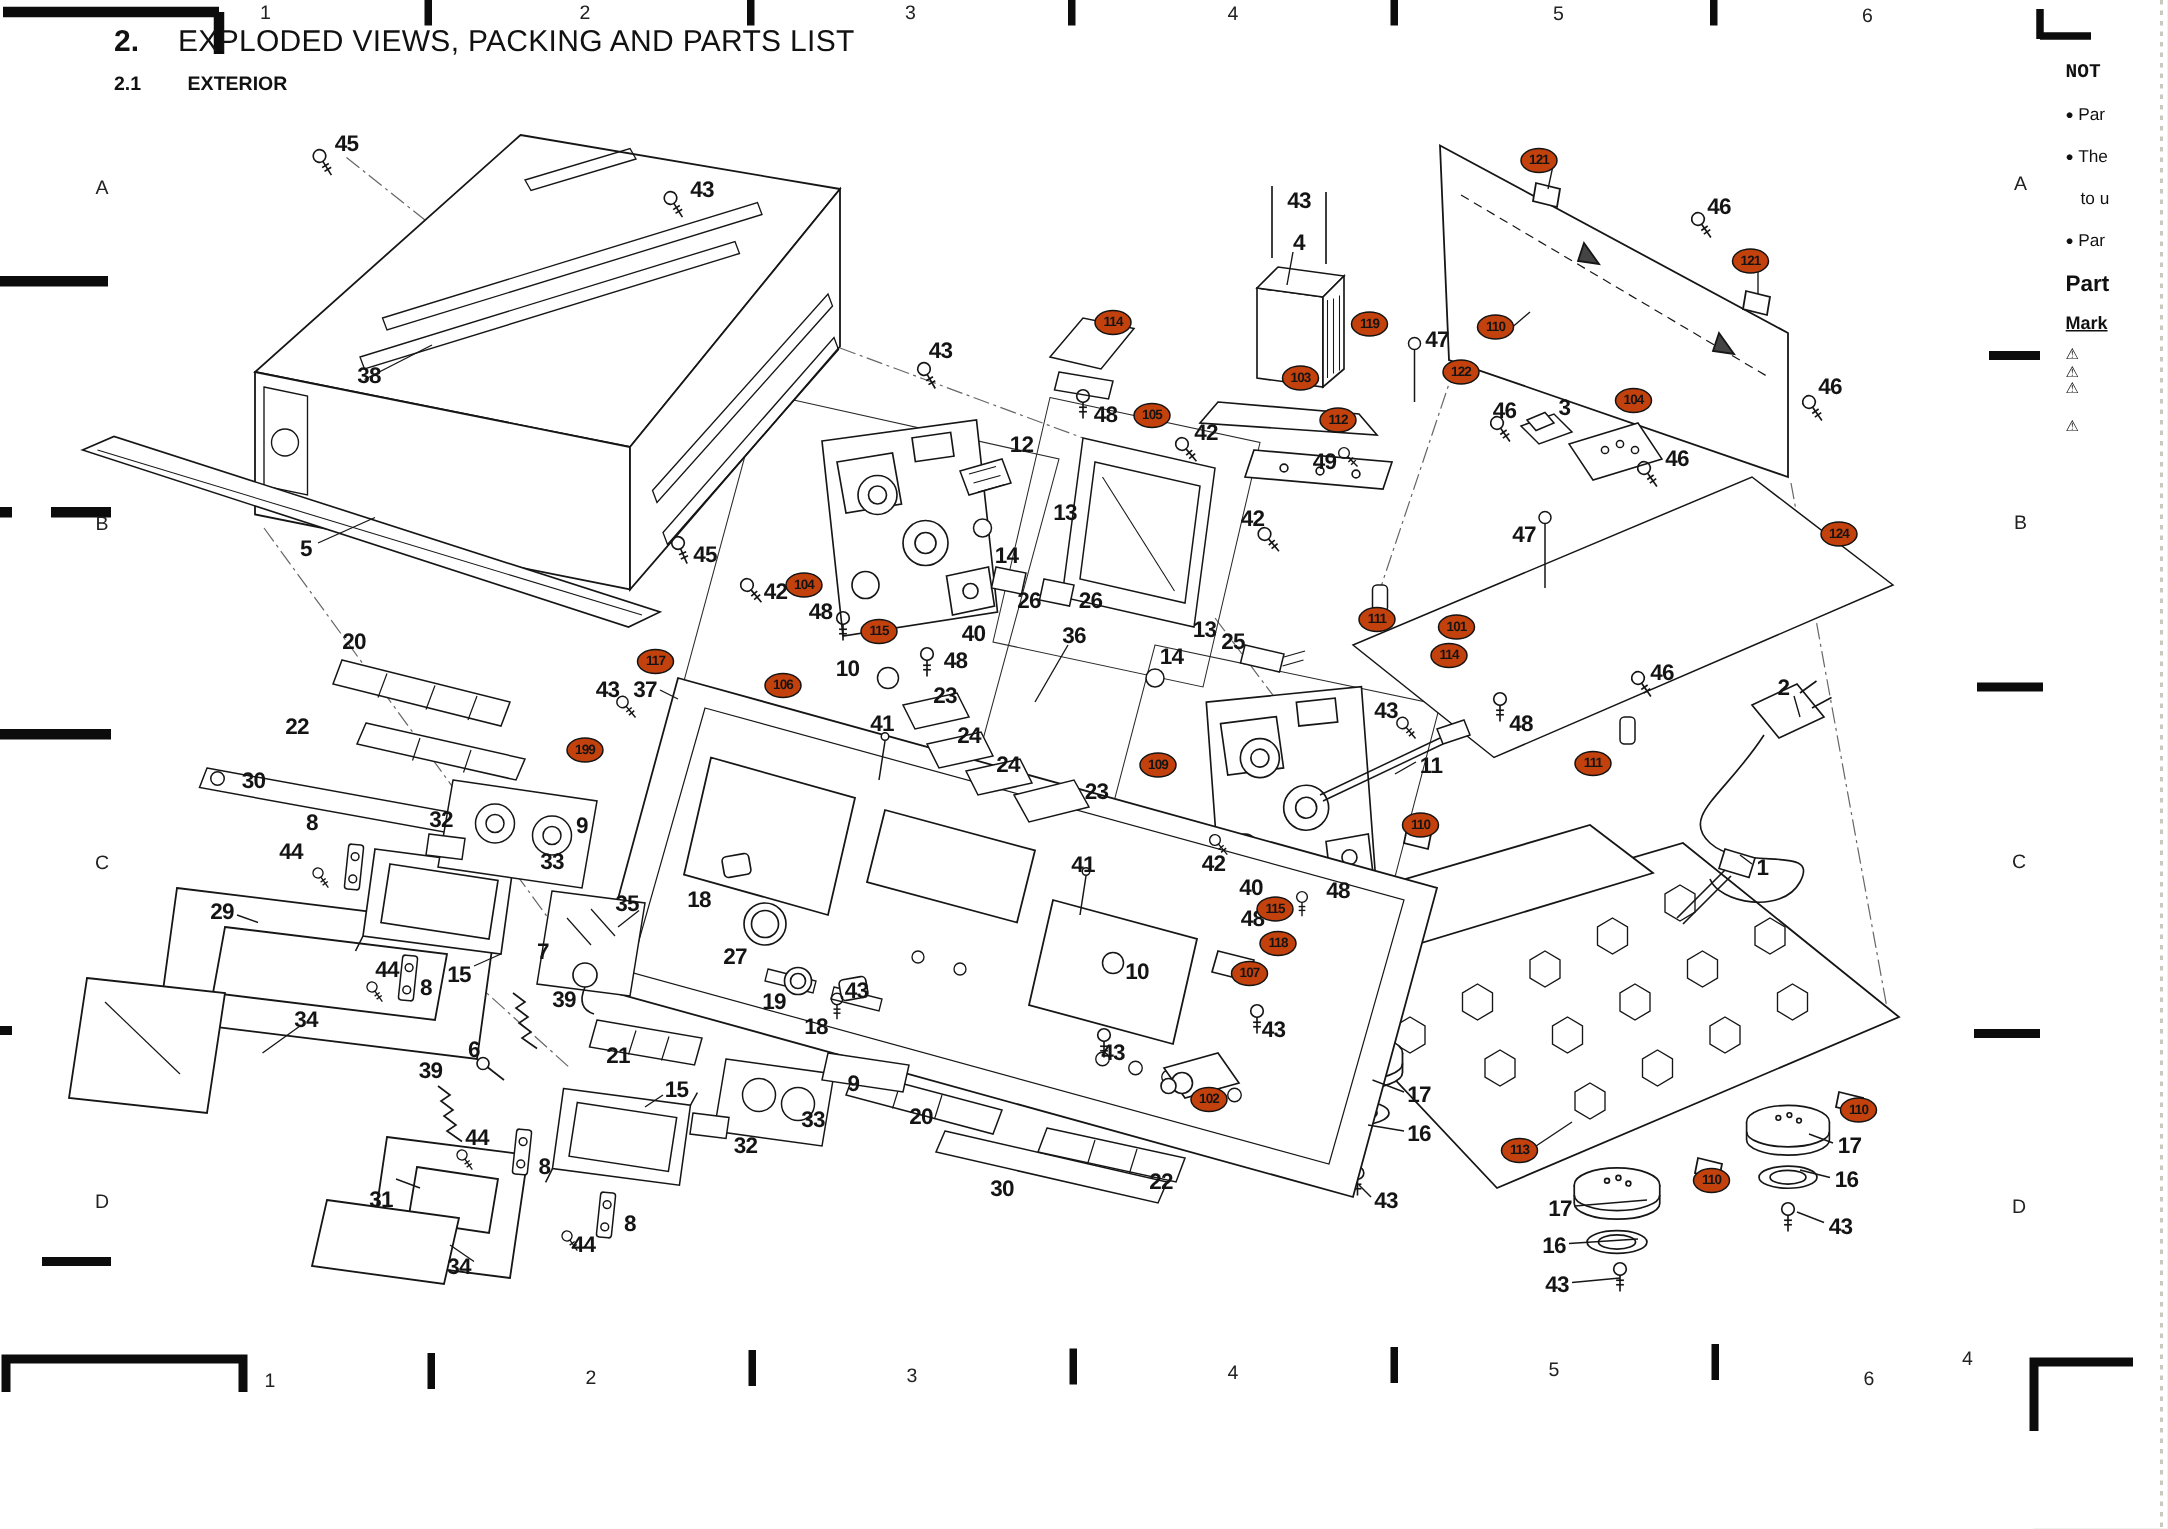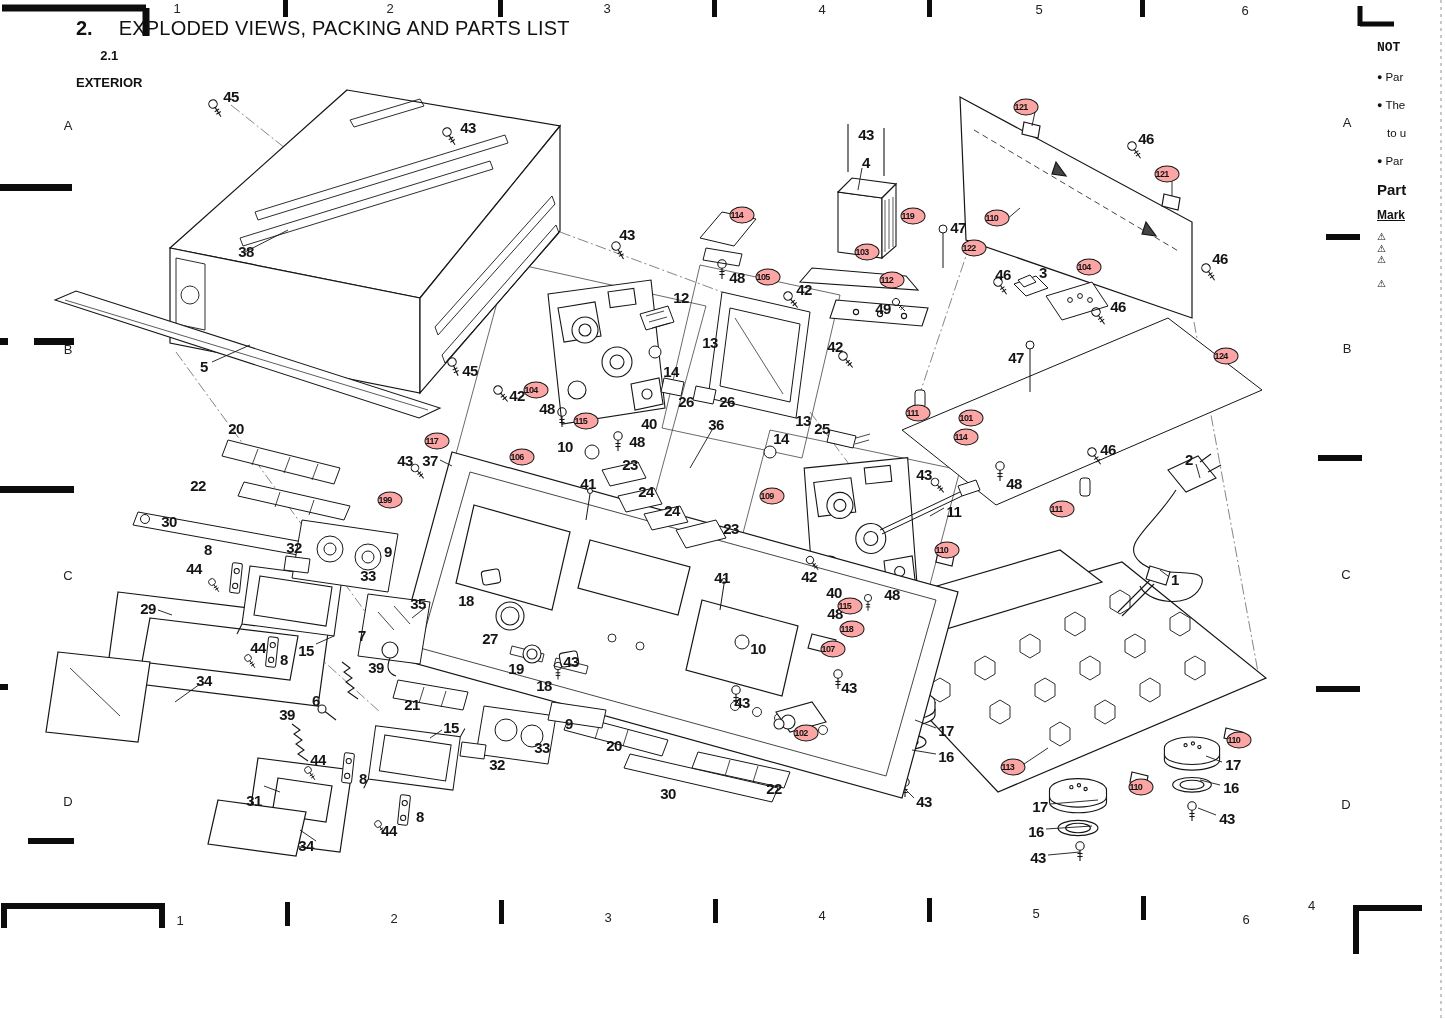--- a/index.html
+++ b/index.html
@@ -3,28 +3,28 @@
 <meta charset="utf-8">
 <style>
   html,body{margin:0;padding:0;background:#e8e8e4;}
   .page{position:relative;width:1445px;height:1019px;background:#ffffff;overflow:hidden;
         font-family:"Liberation Sans",sans-serif;color:#111;}
   svg.art{position:absolute;left:0;top:0;}
   #labels,#gridlayer{position:absolute;left:0;top:0;width:1445px;height:1019px;pointer-events:none;}
   .plabel{position:absolute;transform:translate(-50%,-50%);font-weight:bold;font-size:15px;
           letter-spacing:-0.5px;color:#141414;white-space:nowrap;}
   .clabel{position:absolute;transform:translate(-50%,-50%);width:23px;height:15px;border:1.4px solid #141414;
-          border-radius:50%;font-weight:bold;font-size:9px;line-height:15px;text-align:left;background:#fca5a5;
+          border-radius:50%;font-weight:bold;font-size:9px;line-height:15px;text-align:center;background:#c2410c;
           letter-spacing:-0.6px;color:#141414;}
   .gnum{position:absolute;transform:translate(-50%,-50%);font-size:13px;color:#222;}
   .glet{position:absolute;transform:translate(-50%,-50%);font-size:13px;color:#222;}
   .hdr{position:absolute;left:76px;top:17px;display:flex;gap:26px;align-items:baseline;}
   .hdr .no{font-size:20px;font-weight:bold;}
   .hdr .ti{font-size:20px;font-weight:normal;letter-spacing:0.2px;}
-  .sub{position:absolute;left:76px;top:48px;display:flex;gap:12px;align-items:center;flex-direction:column;}
+  .sub{position:absolute;left:76px;top:48px;display:flex;gap:31px;align-items:flex-start;}
   .sub .no{font-size:13px;font-weight:bold;}
   .sub .ti{font-size:13px;font-weight:bold;}
   .margin-notes{position:absolute;left:1377px;top:40px;width:66px;overflow:hidden;}
   .mn-title{font-family:Liberation Mono, monospace;font-weight:bold;font-size:13px;}
   .mn-li{font-family:Liberation Sans, sans-serif;font-size:11.5px;margin-top:16px;white-space:nowrap;}
   .mn-li .b{margin-right:3px;font-size:9px;vertical-align:1px;}
   .mn-parts{font-weight:bold;font-size:15px;margin-top:14px;}
   .mn-mark{font-weight:bold;font-size:12px;margin-top:10px;text-decoration:underline;}
   .mn-warn{font-size:10px;line-height:1.15;margin-top:9px;}
   .mn-warn2{font-size:10px;margin-top:12px;}
@@ -576,21 +576,21 @@
       <div class="clabel" style="left: 997px; top: 218px;">110</div>
       <div class="clabel" style="left: 974px; top: 248px;">122</div>
       <div class="clabel" style="left: 1089px; top: 267px;">104</div>
       <div class="clabel" style="left: 1026px; top: 107px;">121</div>
       <div class="clabel" style="left: 1167px; top: 174px;">121</div>
       <div class="clabel" style="left: 1226px; top: 356px;">124</div>
       <div class="clabel" style="left: 918px; top: 413px;">111</div>
       <div class="clabel" style="left: 971px; top: 418px;">101</div>
       <div class="clabel" style="left: 966px; top: 437px;">114</div>
       <div class="clabel" style="left: 1062px; top: 509px;">111</div>
-      <div class="clabel" style="left: 772px; top: 496px;">109</div>
+      <div class="clabel" style="left: 772px; top: 510px;">109</div>
       <div class="clabel" style="left: 947px; top: 550px;">110</div>
       <div class="clabel" style="left: 850px; top: 606px;">115</div>
       <div class="clabel" style="left: 852px; top: 629px;">118</div>
       <div class="clabel" style="left: 833px; top: 649px;">107</div>
       <div class="clabel" style="left: 806px; top: 733px;">102</div>
       <div class="clabel" style="left: 1013px; top: 767px;">113</div>
       <div class="clabel" style="left: 1141px; top: 787px;">110</div>
       <div class="clabel" style="left: 1239px; top: 740px;">110</div>
     </div>
 

